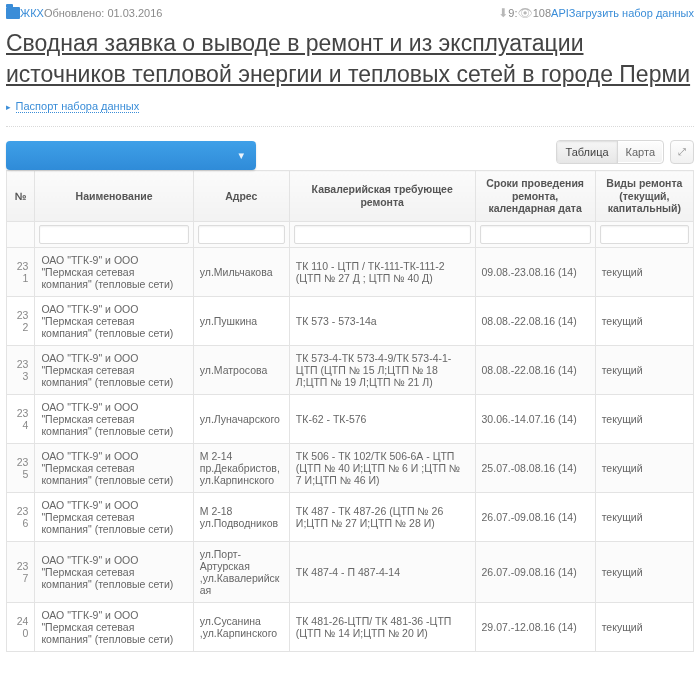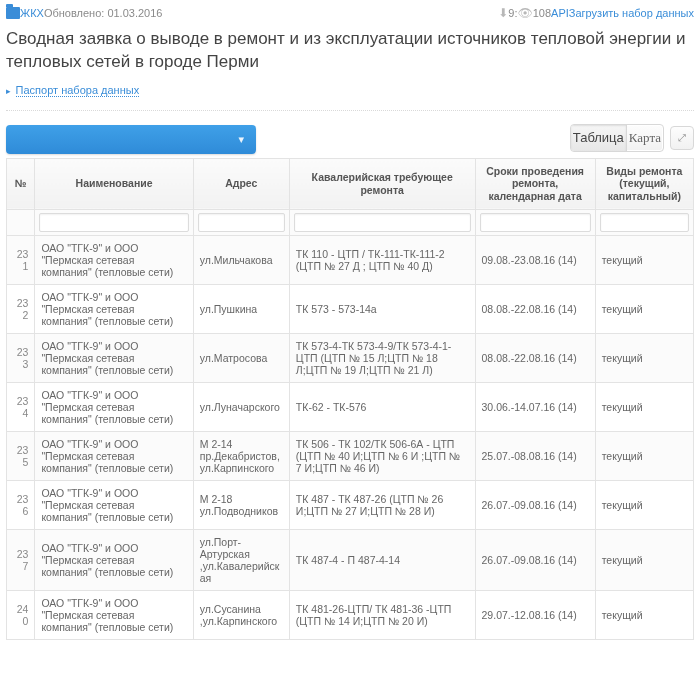--- a/index.html
+++ b/index.html
@@ -36,25 +36,26 @@
     width: 7px; height: 3px;
     background: #3a8dd8;
     border-radius: 1px 1px 0 0;
   }
   .meta-row .spacer { flex: 1; }
   .meta-row .mini-ico { color: #b8b8b8; font-size: 12px; }
   .meta-row a.top-link { color:#3a8dd8; }
 
   
   h1.title {
-    font-size: 17px;
+    font-size: 23px;
     font-weight: 400;
     color: #444;
     line-height: 1.35;
     padding: 4px 0 10px 0;
+    text-decoration: underline;
   }
 
   .passport-row {
     padding-bottom: 14px;
     border-bottom: 1px dotted #d9d9d9;
   }
   .passport-row a {
     border-bottom: 1px dotted #3a8dd8;
   }
   .chev { color: #3a8dd8; font-size: 9px; margin-right: 2px;}
@@ -92,31 +93,31 @@
     display: inline-flex;
     border: 1px solid #d8d8d8;
     border-radius: 4px;
     overflow: hidden;
     background: linear-gradient(#fdfdfd,#f1f1f1);
     box-shadow: inset 0 0 0 1px #fff;
   }
   .view-toggle button {
     border: none;
     background: transparent;
-    padding: 5px 2px;
-    font-size: 13px;
+    padding: 5px 8px;
+    font-size: 11px;
     color: #666;
     cursor: pointer;
   }
   .view-toggle button.active {
     background: linear-gradient(#f6f6f6,#e7e7e7);
     color: #444;
     box-shadow: inset 0 1px 2px rgba(0,0,0,.1);
   }
-  .view-toggle button + button { border-left: 1px solid #d8d8d8; font-family: Liberation Serif, serif; }
+  .view-toggle button + button { border-left: 1px solid #d8d8d8; }
   .expand-btn {
     width: 24px; height: 24px;
     margin-left: 6px;
     border: 1px solid #d8d8d8;
     border-radius: 4px;
     background: linear-gradient(#fdfdfd,#f1f1f1);
     color: #888;
     font-size: 10px;
     display: inline-flex;
     align-items: center;

